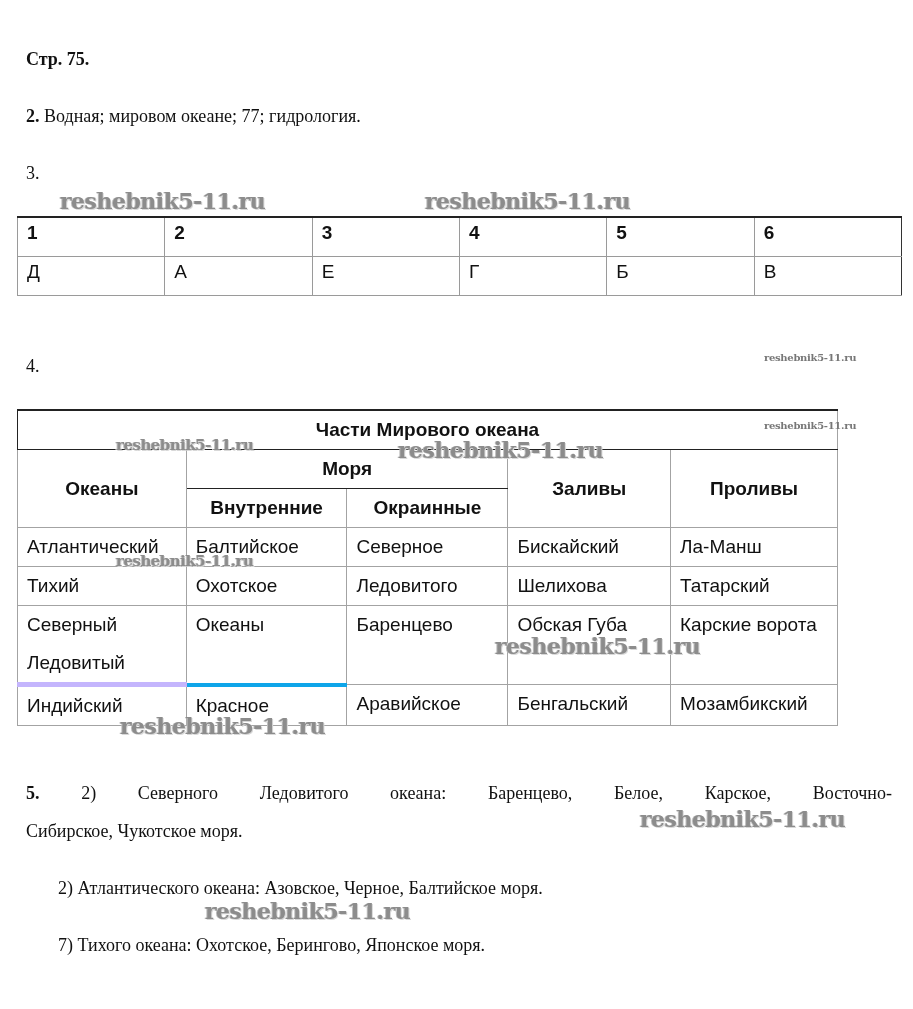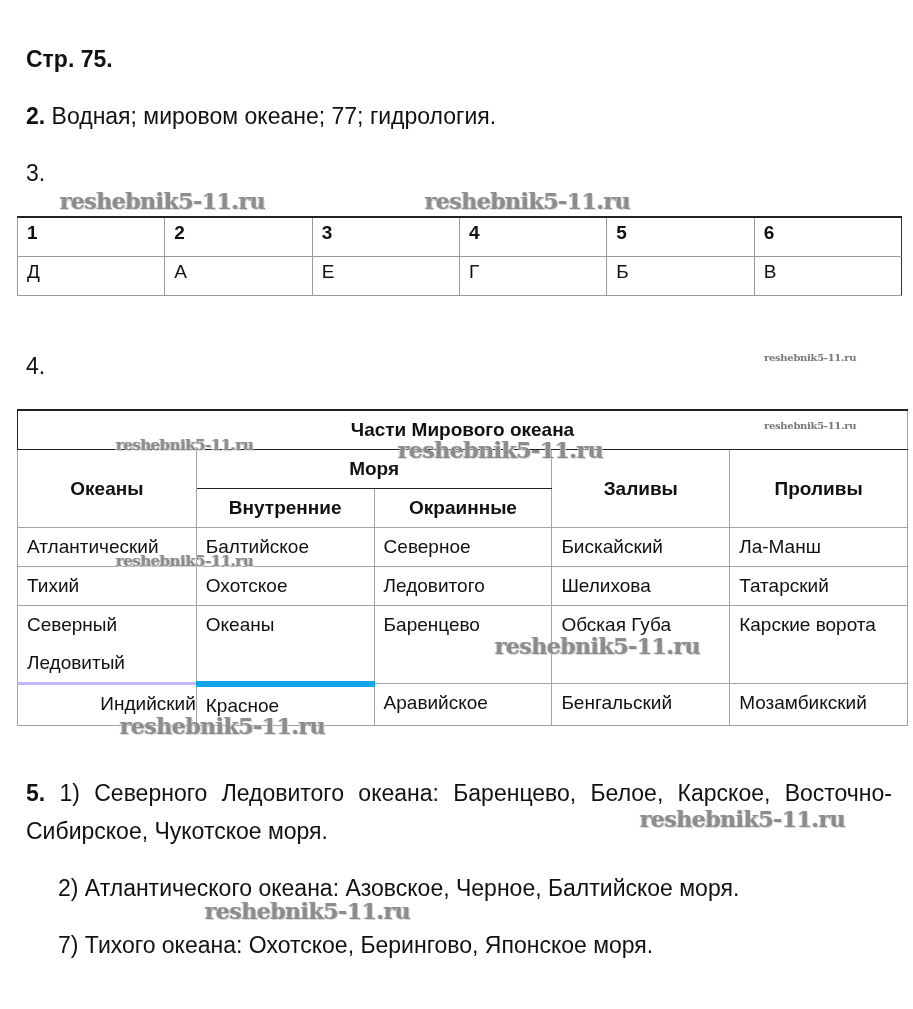--- a/index.html
+++ b/index.html
@@ -1,42 +1,42 @@
 <!DOCTYPE html>
 <html><head>
 <meta charset="utf-8">
 <style>
   html, body { margin: 0; padding: 0; background: #ffffff; }
   body {
     width: 913px; height: 1009px; position: relative; overflow: hidden;
     font-family: "Liberation Sans", sans-serif; color: #111;
   }
   .abs { position: absolute; }
-  .t { font-size: 23px; line-height: 22px; white-space: nowrap; }
+  .t { font-size: 18px; line-height: 22px; white-space: nowrap; font-family: Liberation Serif, serif; }
   .b { font-weight: bold; }
   .wm {
     position: absolute; font-family: "DejaVu Serif", serif; font-weight: bold;
     color: #8c8c8c; letter-spacing: -0.5px; white-space: nowrap;
     text-shadow: 1px 1px 0 #d8d8d8, -1px 0 0 #bdbdbd;
   }
   .wm-big { font-size: 22px; }
   .wm-small { font-size: 10px; color: #777; text-shadow: none; letter-spacing: -0.3px; }
   .wm-mid { font-size: 15px; }
 
   table { border-collapse: collapse; position: absolute; }
   td { font-size: 19px; padding: 0 0 0 9px; vertical-align: top; color: #111; }
 
   
   #t3 { left: 17px; top: 216px; width: 885px; }
   #t3 td { border: 1px solid #9a9a9a; height: 38px; line-height: 30px; width: 138px; }
   #t3 tr:first-child td { border-top: 2px solid #222; font-weight: bold; }
   #t3 td.last { border-right: 1px solid #333; }
 
   
-  #t4 { left: 17px; top: 409px; width: 891px; }
+  #t4 { left: 17px; top: 409px; width: 821px; }
   #t4 td { border: 1px solid #a3a3a3; line-height: 38px; }
   #t4 .hdr { font-weight: bold; text-align: center; padding: 0; vertical-align: middle; }
   #t4 .dark-l { border-left: 1px solid #222; }
   #t4 .dark-t { border-top: 2px solid #222; }
   #t4 .dark-b { border-bottom: 1px solid #222; }
 </style>
 </head>
 <body>
 
 <div class="abs t b" style="left:26px; top:48px;">Стр. 75.</div>
@@ -111,39 +111,39 @@
     <td>Татарский</td>
   </tr>
   <tr>
     <td style="white-space:normal; width:168px;">Северный Ледовитый</td>
     <td class="dark-l">Океаны</td>
     <td>Баренцево</td>
     <td>Обская Губа</td>
     <td style="white-space:normal;">Карские ворота</td>
   </tr>
   <tr>
-    <td style="border-top:3px solid #c4b5fd;text-align:right;">Индийский</td>
-    <td class="dark-l" style="border-top:6px solid #0ea5e9;">Красное</td>
+    <td style="border-top:5px solid #c4b5fd;">Индийский</td>
+    <td class="dark-l" style="border-top:4px solid #0ea5e9;">Красное</td>
     <td style="border-top:1px solid #222;">Аравийское</td>
     <td style="border-top:1px solid #222;">Бенгальский</td>
     <td style="border-top:1px solid #222;">Мозамбикский</td>
   </tr>
 </tbody>
   </table>
 
 <div class="wm wm-small" style="left:764px; top:420px;">reshebnik5-11.ru</div>
 <div class="wm wm-mid" style="left:116px; top:436px;">reshebnik5-11.ru</div>
 <div class="wm wm-big" style="left:398px; top:437px;">reshebnik5-11.ru</div>
 <div class="wm wm-mid" style="left:116px; top:552px;">reshebnik5-11.ru</div>
 <div class="wm wm-big" style="left:495px; top:633px;">reshebnik5-11.ru</div>
 <div class="wm wm-big" style="left:120px; top:713px;">reshebnik5-11.ru</div>
 
 <div class="abs t" style="left:26px; top:782px; width:866px; text-align:justify; text-align-last:justify;">
   <span class="b">5.</span>
-  <span>1) Северного Ледовитого океана: Баренцево, Белое, Карское, Восточно-</span>
+  <span>2) Северного Ледовитого океана: Баренцево, Белое, Карское, Восточно-</span>
 </div>
 <div class="abs t" style="left:26px; top:820px;">Сибирское, Чукотское моря.</div>
 <div class="wm wm-big" style="left:640px; top:806px;">reshebnik5-11.ru</div>
 
 <div class="abs t" style="left:58px; top:877px;">2) Атлантического океана: Азовское, Черное, Балтийское моря.</div>
 <div class="wm wm-big" style="left:205px; top:898px;">reshebnik5-11.ru</div>
 
 <div class="abs t" style="left:58px; top:934px;">7) Тихого океана: Охотское, Берингово, Японское моря.</div>
 
 </body></html>

